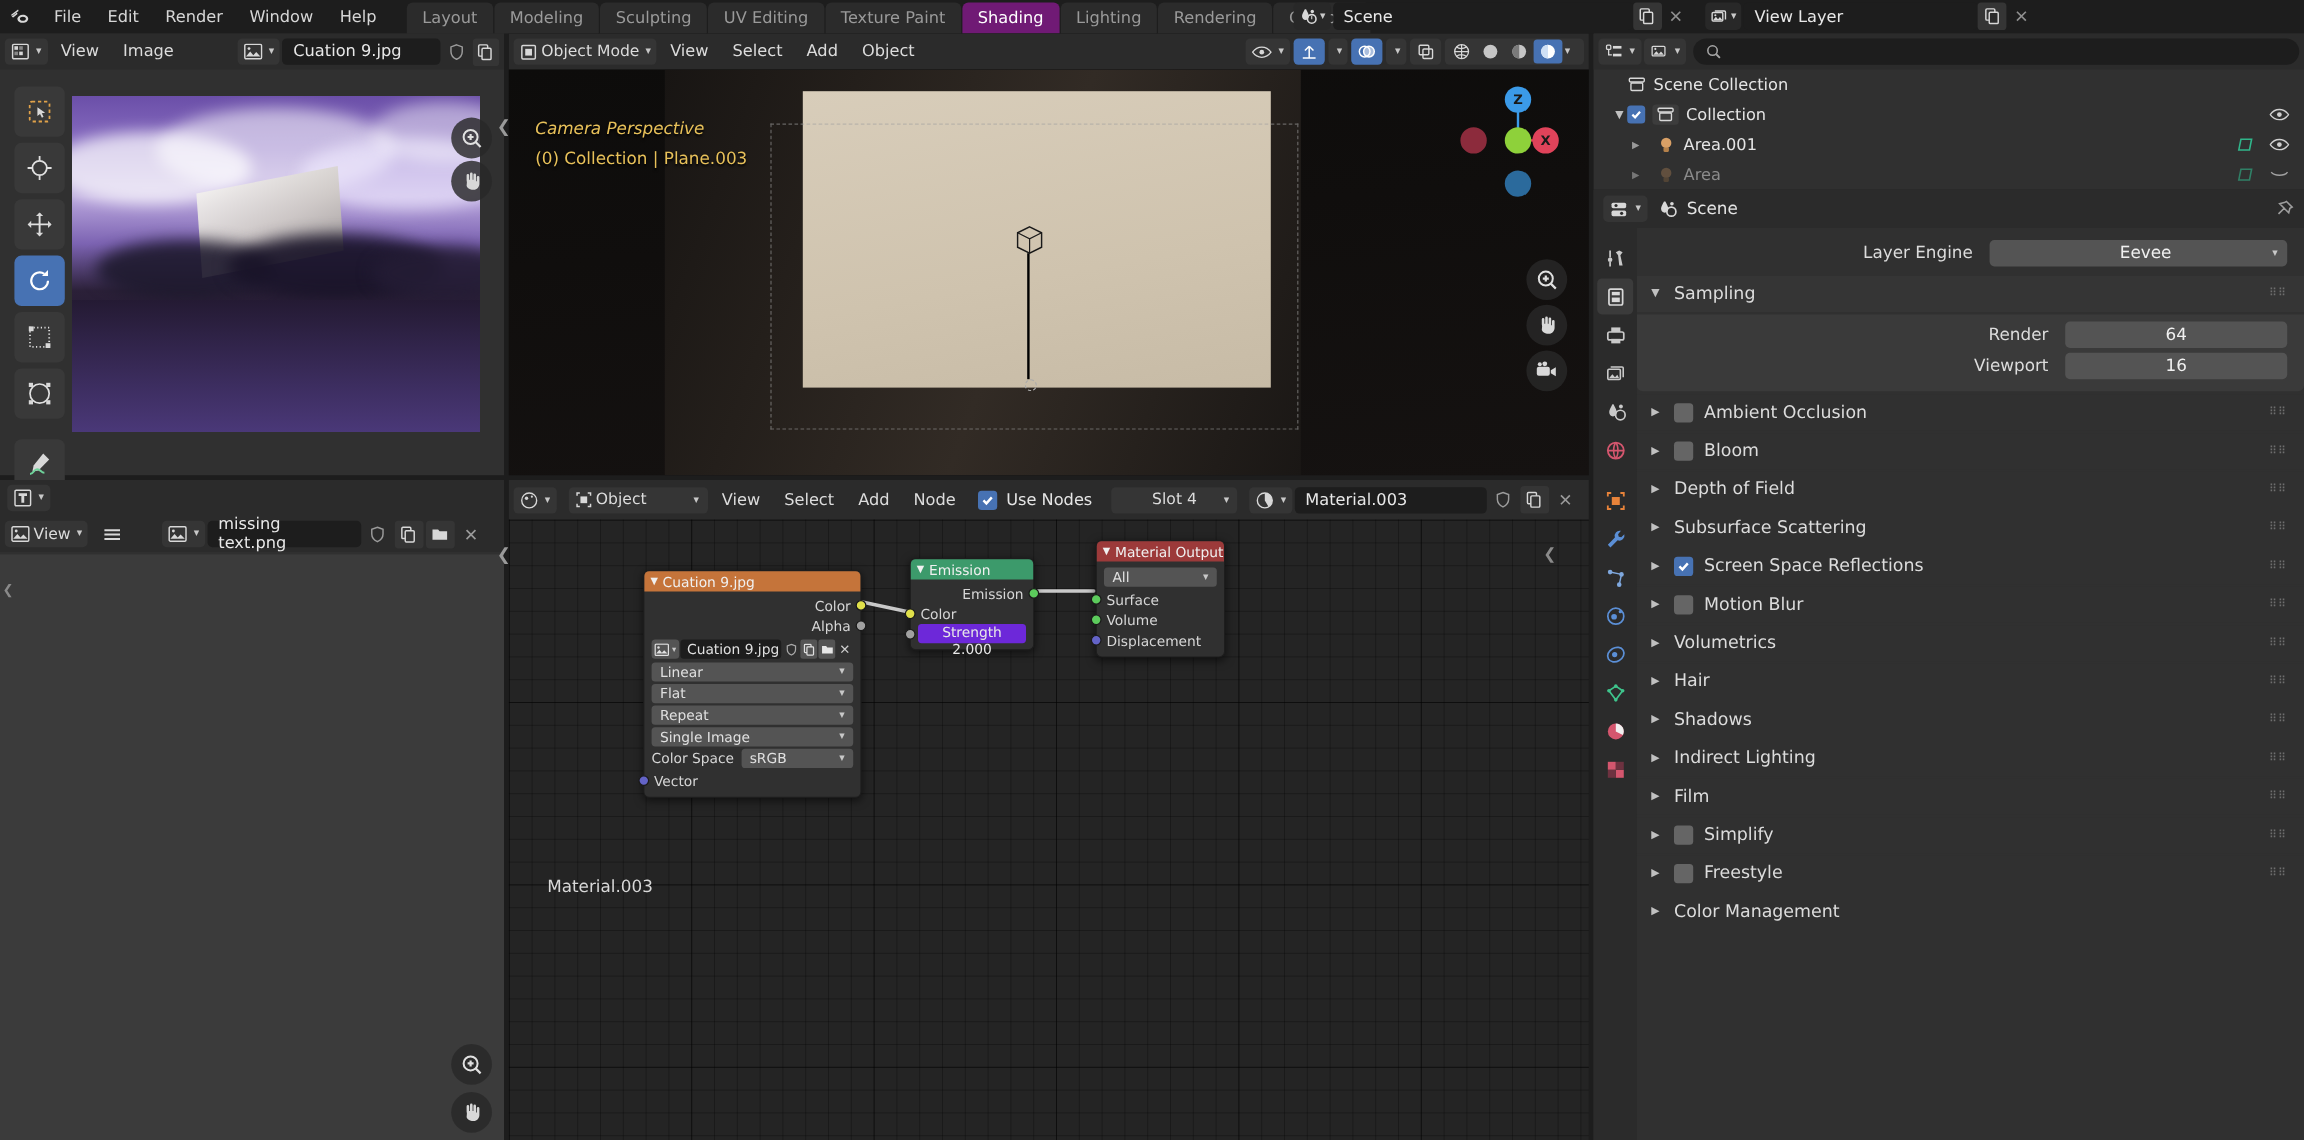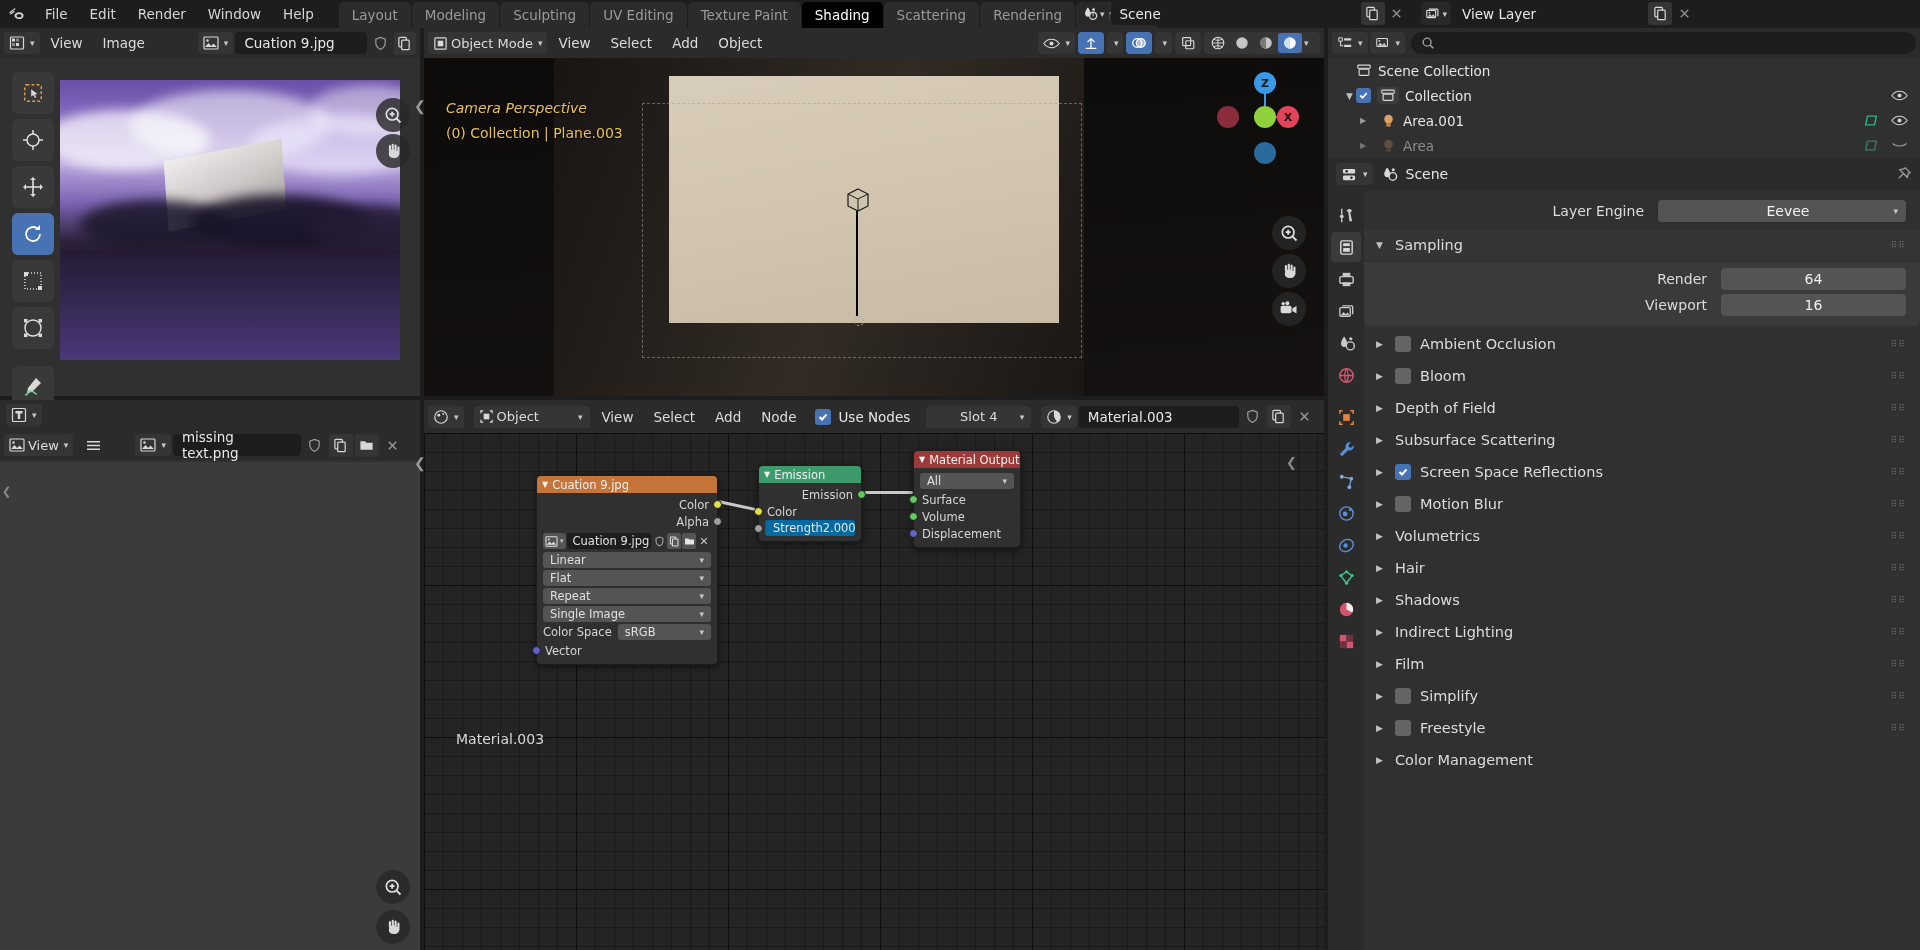--- a/index.html
+++ b/index.html
@@ -23,21 +23,21 @@
     padding: 0 11px; height: 28px; line-height: 28px; font-size: 13.5px;
     color: #d6d6d6; cursor: default; white-space: nowrap;
   }
   .ws-tabs { display:flex; align-items:flex-end; height:28px; margin-left: 14px; }
   .ws-tab {
     padding: 0 13px; height: 26px; line-height: 26px; font-size: 13.5px;
     color: #9a9a9a; background: #2b2b2b; margin-right: 1px;
     border-top-left-radius: 5px; border-top-right-radius: 5px;
     white-space: nowrap; position: relative;
   }
-  .ws-tab.active { background: #000000; color: #ffffff; }
+  .ws-tab.active { background: #701a75; color: #ffffff; }
   .scene-box {
     position:absolute; left:1078px; top:1px; height:25px; display:flex; align-items:center;
   }
   .id-btn {
     background:#282828; border-radius:4px; height:23px; display:flex; align-items:center;
     padding: 0 4px; margin-right:2px;
   }
   .namefield {
     background:#1d1d1d; height:23px; border-radius:4px; display:flex; align-items:center;
     padding: 0 9px; font-size: 13.5px; color:#e8e8e8;
@@ -142,23 +142,23 @@
   .ndrop {
     margin:2px 6px; height:16px; background:#545454; border-radius:3px;
     display:flex; align-items:center; padding:0 7px; font-size:11.5px; color:#e0e0e0;
     justify-content:space-between;
   }
   .nfield {
     margin:2px 6px; height:16px; background:#1d1d1d; border-radius:3px;
     display:flex; align-items:center; font-size:11.5px; color:#e0e0e0;
   }
   .nvalue {
-    margin:0 6px; height:16px; background:#0369a1; border-radius:3px;
+    margin:0 6px; height:16px; background:#6d28d9; border-radius:3px;
     display:flex; align-items:center; padding:0 8px;
-    font-size:11.5px; color:#e8e8e8;
+    font-size:11.5px; color:#e8e8e8;flex-direction:column;
   }
   .wire { position:absolute; height:2.5px; background:#c9c9c9; border-radius:2px; }
 
   
   .outliner { position:absolute; left:1328px; top:28px; width:592px; height:130px; background:#303030; }
   .ol-row { height:25px; display:flex; align-items:center; padding-left:8px; font-size:13.5px; gap:6px; position:relative;}
   .ol-row.dim { color:#8b8b8b; }
   .searchbox {
     background:#1d1d1d; height:22px; border-radius:11px; display:flex; align-items:center;
     padding:0 10px; flex:1; margin-left:4px; color:#8d8d8d;
@@ -211,21 +211,21 @@
     <div class="menu-item">Window</div>
     <div class="menu-item">Help</div>
 
     <div class="ws-tabs">
       <div class="ws-tab">Layout</div>
       <div class="ws-tab">Modeling</div>
       <div class="ws-tab">Sculpting</div>
       <div class="ws-tab">UV Editing</div>
       <div class="ws-tab">Texture Paint</div>
       <div class="ws-tab active">Shading</div>
-      <div class="ws-tab">Scattering</div>
+      <div class="ws-tab">Lighting</div>
       <div class="ws-tab">Rendering</div>
       <div class="ws-tab">Compos</div>
     </div>
 
     <div class="scene-box">
       <div class="id-btn">
         <svg width="16" height="16" viewBox="0 0 18 18">
             <path class="wh" d="M6 2c-1 2.2-2.6 4.4-2.6 6.3C3.4 10.4 4.8 12 6.6 12S9.8 10.4 9.8 8.3C9.8 6.4 8.2 4.2 7.2 2z"></path>
             <circle class="wh" cx="13" cy="4" r="1.6"></circle>
             <circle cx="12.5" cy="11" r="4" fill="none" stroke="#d8d8d8" stroke-width="1.5"></circle>

